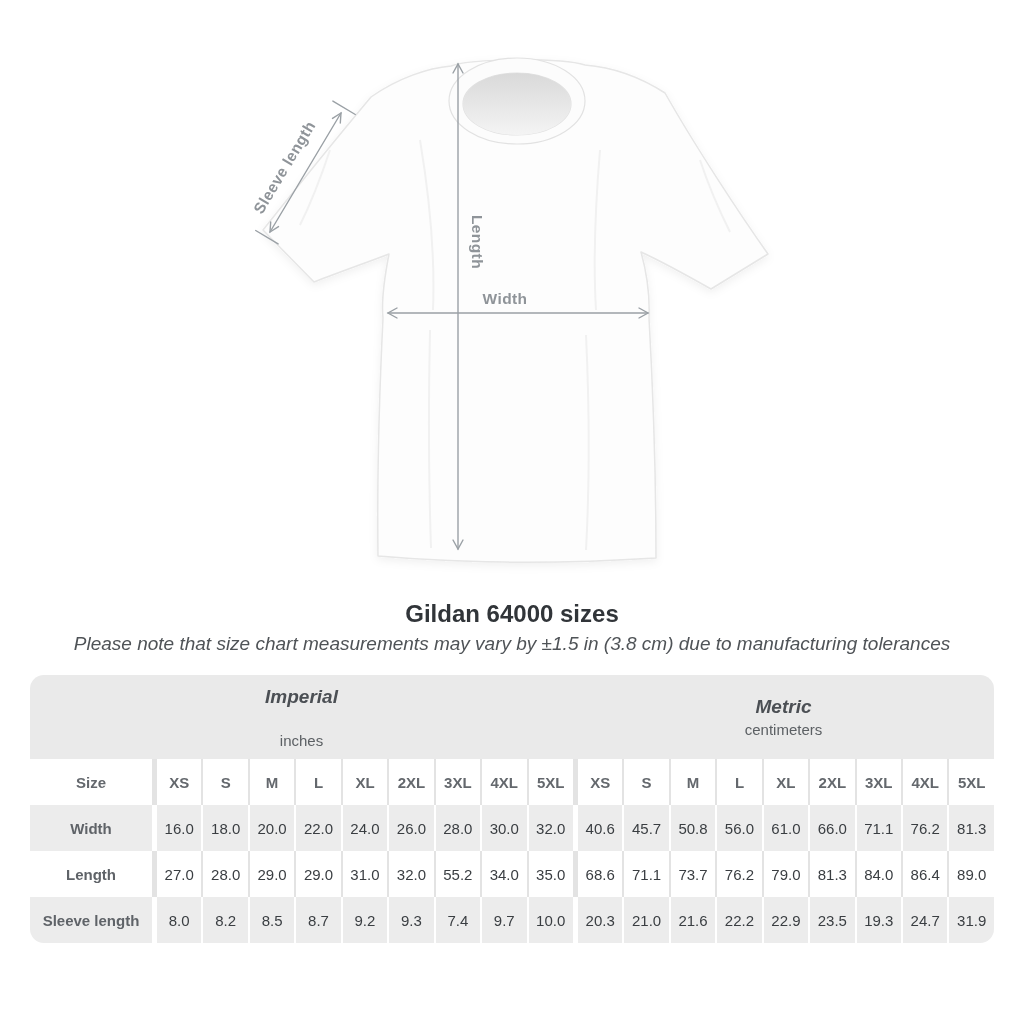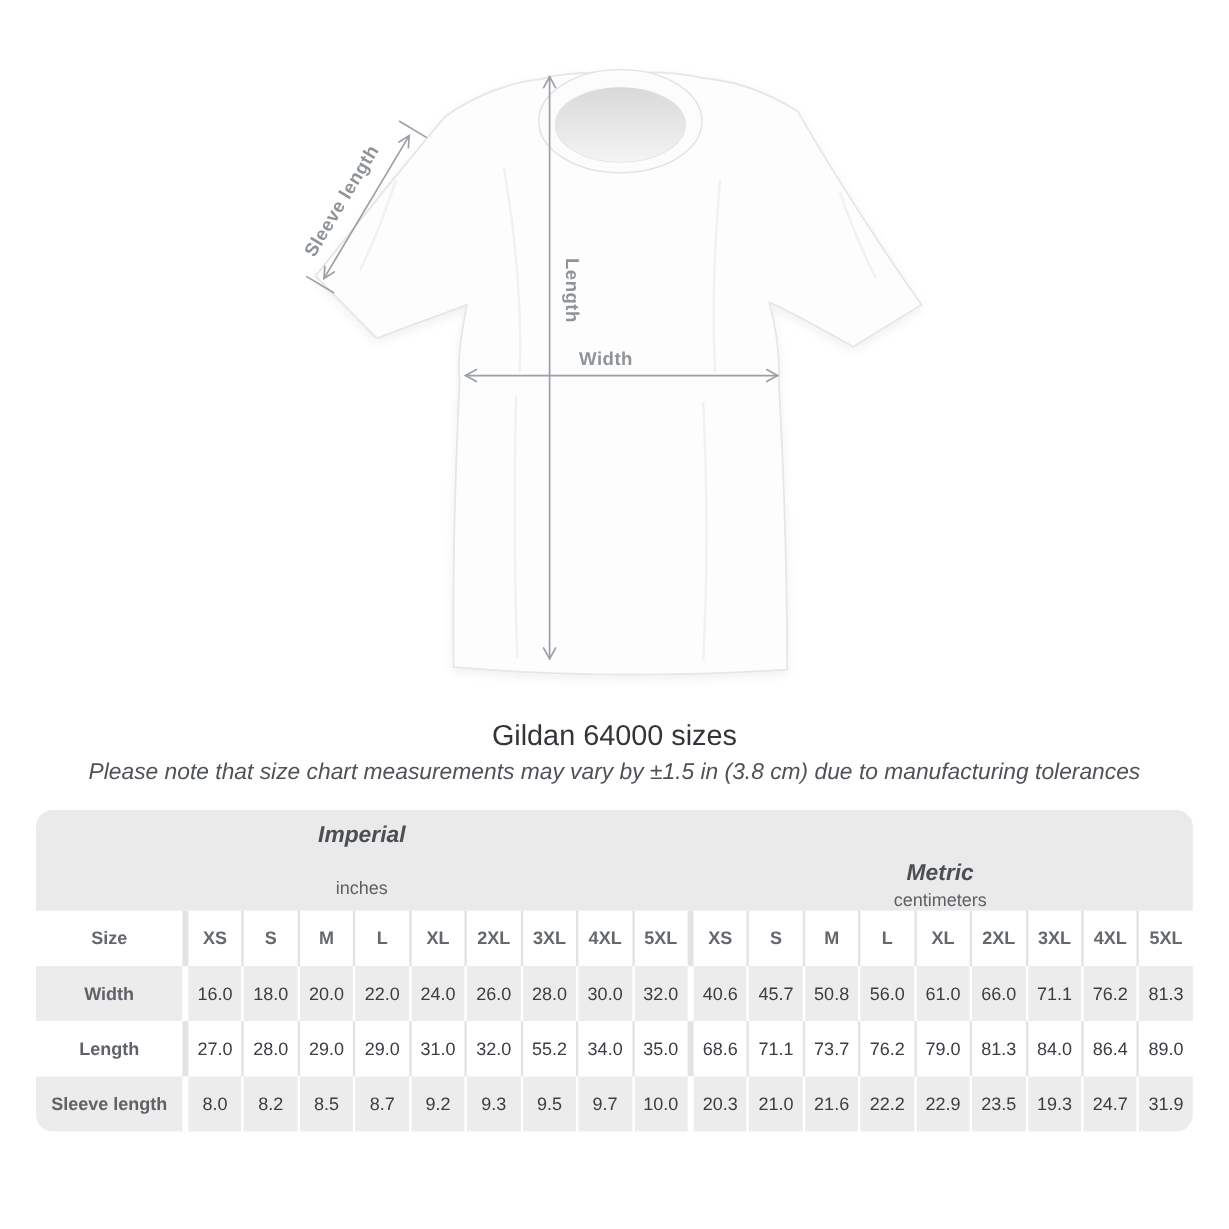--- a/index.html
+++ b/index.html
@@ -3,28 +3,28 @@
 <meta charset="utf-8">
 <style>
   html,body{margin:0;padding:0;background:#fff;}
   body{width:1024px;height:1024px;font-family:"Liberation Sans","DejaVu Sans",sans-serif;-webkit-font-smoothing:antialiased;}
   .page{position:relative;width:1024px;height:1024px;background:#fff;overflow:hidden;}
 
   .hero{position:relative;width:1024px;height:600px;}
   .hero svg{display:block;}
   .dim-label{font-weight:bold;font-size:15.5px;fill:#8f9499;letter-spacing:.4px;}
 
-  .title{margin:0;text-align:center;font-size:24px;line-height:1.15;font-weight:normal;color:#313539;}
+  .title{margin:0;text-align:center;font-size:24px;line-height:1.15;font-weight:bold;color:#313539;}
   .note{margin:4px 0 0;text-align:center;font-style:italic;font-size:19px;line-height:1.3;color:#4f5357;}
 
   .size-table{width:964px;margin:19px auto 0;}
   .band{height:84px;background:#eaeaea;border-radius:14px 14px 0 0;display:flex;}
   .band-group{display:flex;flex-direction:column;align-items:center;justify-content:center;gap:3px;}
   .band-left{flex:0 0 543px;gap:24px;}
-  .band-right{flex:1 1 auto;justify-content:flex-end;}
+  .band-right{flex:1 1 auto;}
   .band-title{font-style:italic;font-weight:bold;font-size:19px;color:#4b4f54;}
   .band-sub{font-size:15px;color:#5c6064;}
 
   .trow{display:flex;height:46px;}
   .cell{flex:1 1 0;display:flex;align-items:center;justify-content:center;
         font-size:15px;color:#3a3e42;border-left:2px solid var(--sep);box-sizing:border-box;}
   .label-cell{flex:0 0 122px;border-left:none;font-weight:bold;color:#5f6368;}
   .group-start{border-left-width:5px;}
   .row-white{background:#ffffff;--sep:#e3e3e3;}
   .row-gray{background:#ececec;--sep:#ffffff;}
@@ -186,21 +186,21 @@
           <div class="cell">89.0</div>
         </div>
         <div class="trow row-gray row-last">
           <div class="cell label-cell">Sleeve length</div>
           <div class="cell group-start">8.0</div>
           <div class="cell">8.2</div>
           <div class="cell">8.5</div>
           <div class="cell">8.7</div>
           <div class="cell">9.2</div>
           <div class="cell">9.3</div>
-          <div class="cell">9.5</div>
+          <div class="cell">7.4</div>
           <div class="cell">9.7</div>
           <div class="cell">10.0</div>
           <div class="cell group-start">20.3</div>
           <div class="cell">21.0</div>
           <div class="cell">21.6</div>
           <div class="cell">22.2</div>
           <div class="cell">22.9</div>
           <div class="cell">23.5</div>
           <div class="cell">19.3</div>
           <div class="cell">24.7</div>

